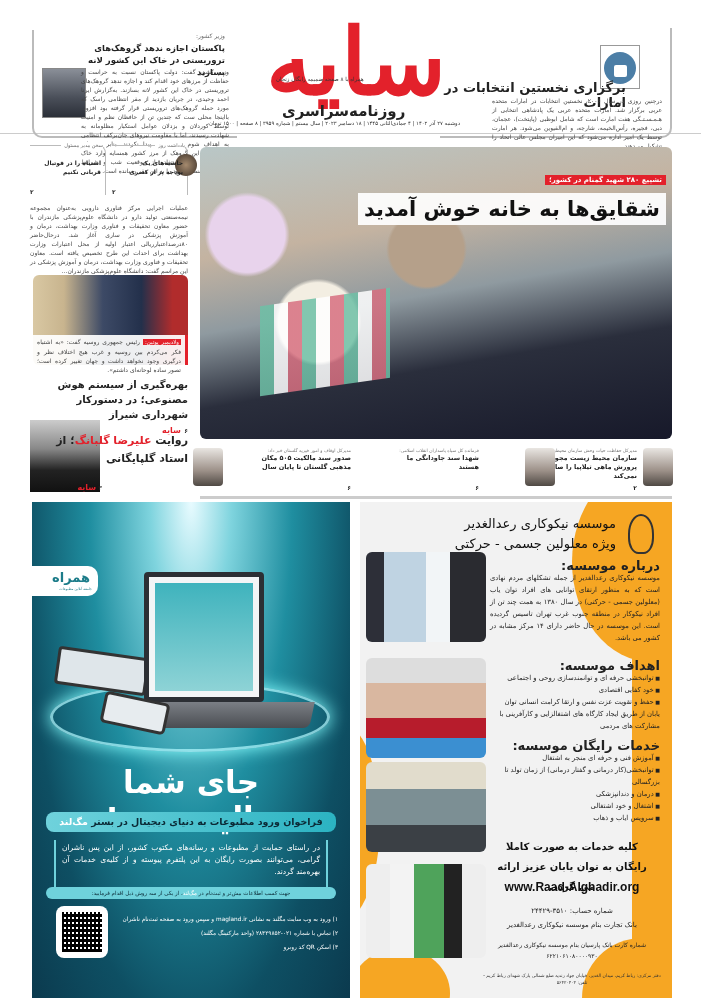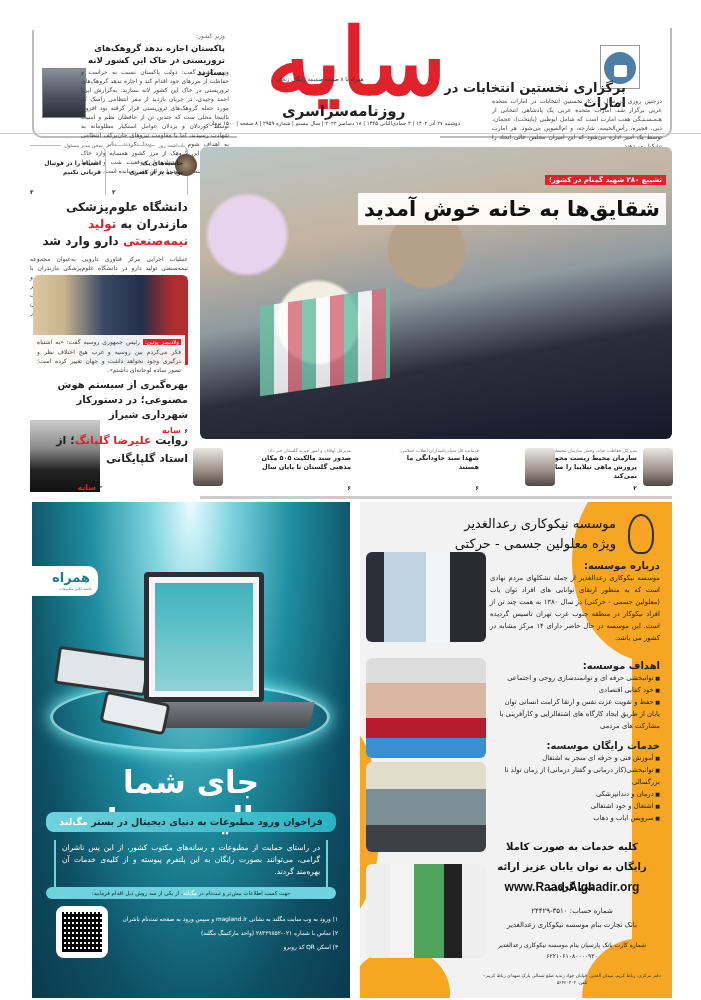--- a/index.html
+++ b/index.html
@@ -111,21 +111,21 @@
 #raad .orng3{position:absolute;left:-60px;top:220px;width:80px;height:200px;border-radius:50%;background:#f6a623}
 #raad .orng4{position:absolute;left:-10px;bottom:-40px;width:100px;height:90px;border-radius:50%;background:#f6a623}
 #raad .orng5{position:absolute;right:0;bottom:0;width:90px;height:60px;background:#f6a623;border-radius:60px 0 0 0}
 #raad .ttl1{position:absolute;right:56px;top:12px;font-size:13px;line-height:20px;color:#111;text-align:right;font-weight:normal}
 #raad .emb{position:absolute;right:18px;top:12px;width:26px;height:40px;border:2px solid #333;border-radius:50% 50% 40% 40%}
 #raad .p1{position:absolute;left:6px;top:50px;width:120px;height:90px;border-radius:6px;background:linear-gradient(90deg,#2d2f38 0 15%,#bfd3e2 15% 50%,#f2f5f7 50% 70%,#2a2b30 70%)}
 #raad .p2{position:absolute;left:6px;top:156px;width:120px;height:100px;border-radius:6px;background:linear-gradient(#ddd 0 25%,#d9b7a0 25% 60%,#b71c2c 60% 80%,#3b8fd1 80%)}
 #raad .p3{position:absolute;left:6px;top:260px;width:120px;height:90px;border-radius:6px;background:linear-gradient(#e1dccc 0 30%,#7c8f94 30% 70%,#3b4045 70%)}
 #raad .p4{position:absolute;left:6px;top:362px;width:120px;height:94px;border-radius:6px;background:linear-gradient(90deg,#eee 0 20%,#f3f3f3 20% 40%,#4fa35b 40% 65%,#222 65% 80%,#eee 80%)}
 #raad .sec{position:absolute;right:12px;width:170px;text-align:right;font-size:6.8px;line-height:12px;color:#222}
-#raad .sec .sh{font-weight:bold;font-size:10px}
+#raad .sec .sh{font-weight:bold;font-size:13px}
 #raad .sec ul{list-style:none}
 #raad .sec li::before{content:"■ ";color:#222;font-size:5px}
 #raad .free{position:absolute;right:20px;top:335px;width:160px;font-size:10px;line-height:20px;font-weight:bold;text-align:center;color:#111}
 #raad .url{position:absolute;right:20px;top:378px;width:160px;text-align:center;font-size:12px;font-weight:bold;color:#111;direction:ltr;font-family:"Liberation Sans",sans-serif}
 #raad .acct{position:absolute;right:20px;top:402px;width:160px;text-align:center;font-size:7px;line-height:14px;color:#222}
 #raad .card{position:absolute;right:10px;top:437px;width:180px;text-align:center;font-size:6px;line-height:11px;color:#222}
 #raad .addr{position:absolute;right:10px;top:470px;width:180px;text-align:center;font-size:4.5px;line-height:7px;color:#333}
 </style>
 </head>
 <body>
@@ -162,21 +162,20 @@
     <div class="h ttl">حاشیه‌های یک بودجه پر از کسری</div>
     <span class="p pg">۲</span>
   </div>
   <div id="t2" class="teaser">
     <span class="k">سخن مدیر مسئول</span>
     <div class="h ttl">اشتباه را در فوتبال قربانی نکنیم</div>
     <span class="p pg">۲</span>
   </div>
 
   <div id="uni">
-    <div class="h ttl"><span>دانشگاه علوم‌پزشکی مازندران به </span><span class="red">تولید نیمه‌صنعتی</span><span> دارو وارد شد</span></div>
     <div class="t txt">عملیات اجرایی مرکز فناوری دارویی به‌عنوان مجموعه نیمه‌صنعتی تولید دارو در دانشگاه علوم‌پزشکی مازندران با حضور معاون تحقیقات و فناوری وزارت بهداشت، درمان و آموزش پزشکی در ساری آغاز شد. درحال‌حاضر ۸۰درصد‌اعتبار‌ریالی اعتبار اولیه از محل اعتبارات وزارت بهداشت برای احداث این طرح تخصیص یافته است. معاون تحقیقات و فناوری وزارت بهداشت، درمان و آموزش پزشکی در این مراسم گفت: دانشگاه علوم‌پزشکی مازندران...</div>
     <div><span class="pg">۶</span> <span class="brand">سایه</span></div>
   </div>
 
   <div id="putin">
     <div class="cap txt"><span class="nm">ولادیمیر پوتین:</span> <span>رئیس جمهوری روسیه گفت: «به اشتباه فکر می‌کردم بین روسیه و غرب هیچ اختلاف نظر و درگیری وجود نخواهد داشت و جهان تغییر کرده است؛ تصور ساده لوحانه‌ای داشتم».</span></div>
   </div>
 
   <div id="ai" class="ttl">
     <div>بهره‌گیری از سیستم هوش مصنوعی؛ در دستورکار شهرداری شیراز</div>

